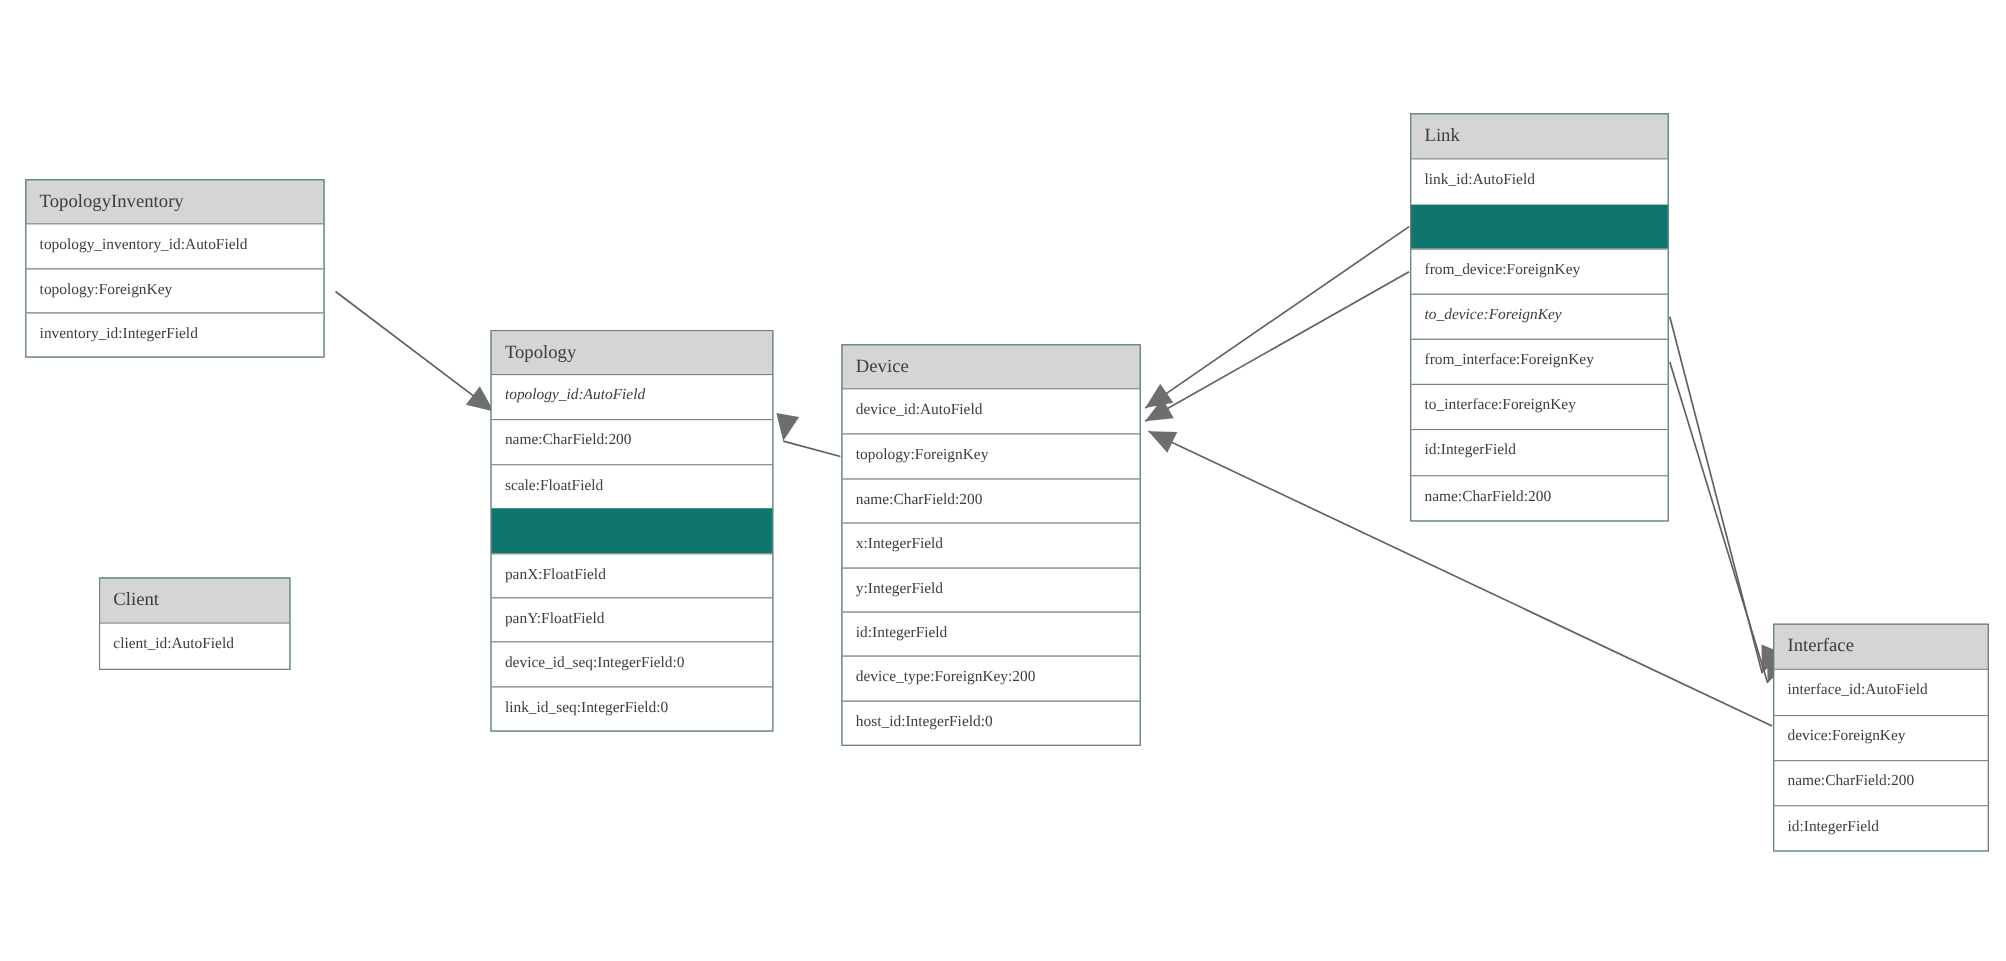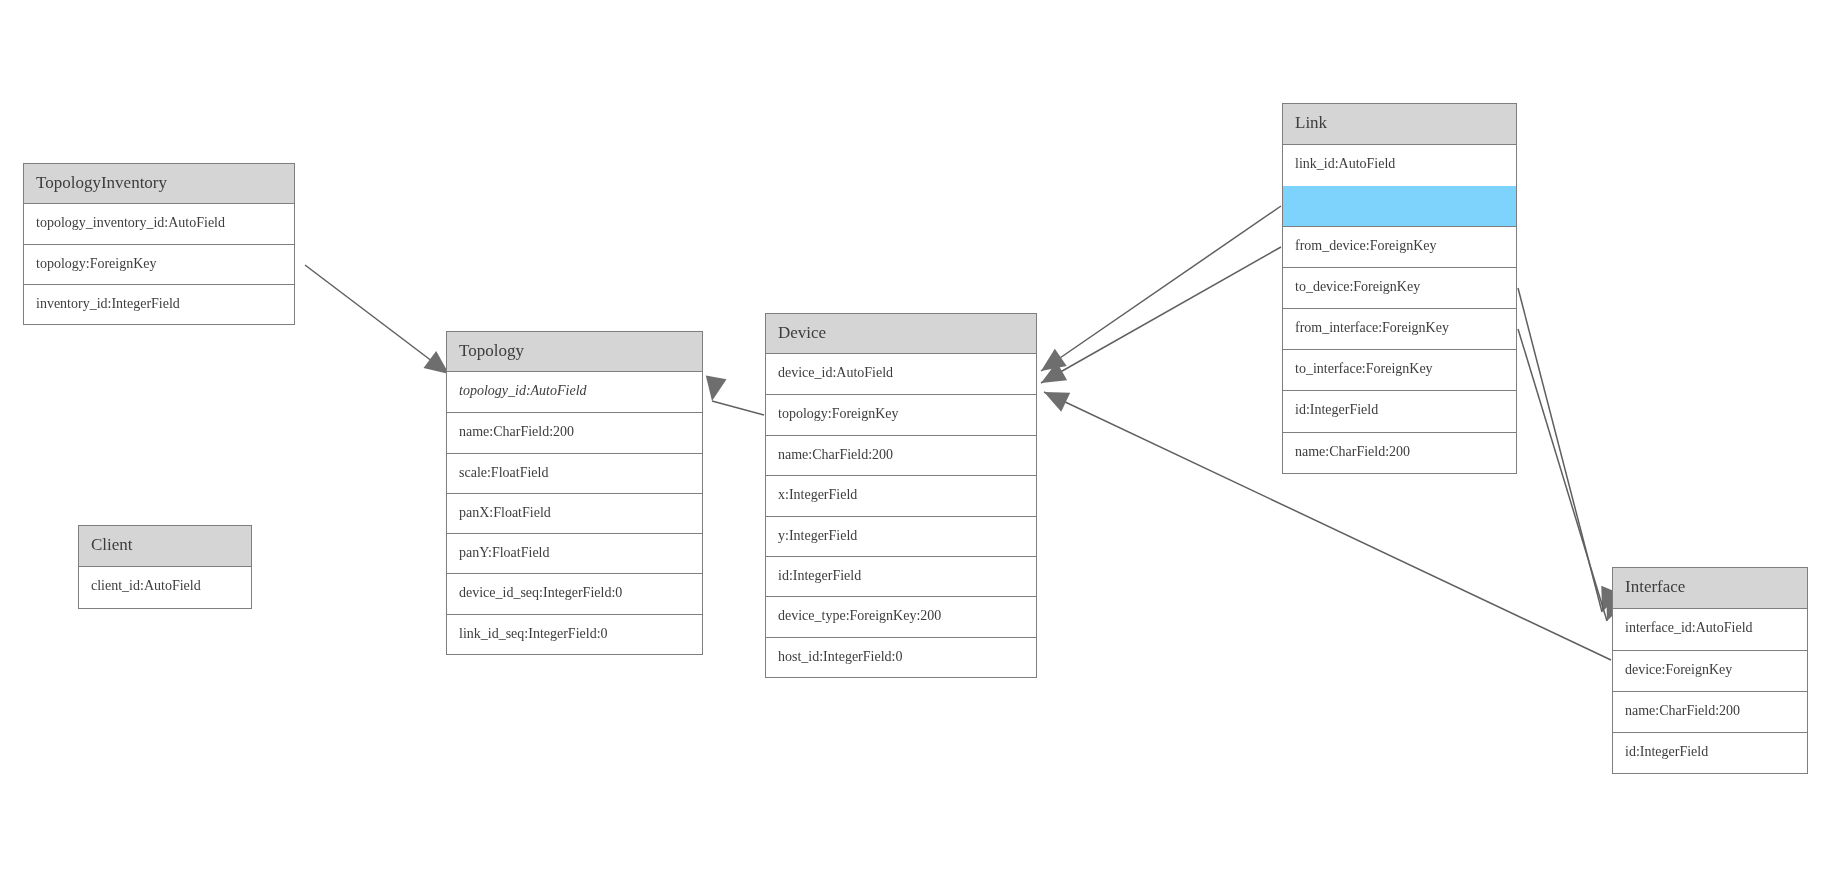--- a/index.html
+++ b/index.html
@@ -1,20 +1,20 @@
 <!DOCTYPE html>
 <html style="--header-fill: #d5d5d5; --border: #7e7e7e; --text: #3d3d3d;"><head>
 <meta charset="utf-8">
 <style>
   html,body{margin:0;padding:0;background:#ffffff;}
   body{width:1824px;height:874px;position:relative;overflow:hidden;
        font-family:"Liberation Serif","DejaVu Serif",serif;}
   #stage{position:absolute;left:0;top:0;width:1824px;height:874px;}
   #relation-svg{position:absolute;left:0;top:0;}
-  .entity{position:absolute;box-sizing:border-box;background:#7dd3fc;
+  .entity{position:absolute;box-sizing:border-box;background:#0f766e;
           border:1.6px solid var(--border,#7e7e7e);}
   .entity-header{box-sizing:border-box;background:var(--header-fill,#d5d5d5);
           border-bottom:1.6px solid var(--border,#7e7e7e);
           padding-left:12px;font-size:17px;color:var(--text,#3d3d3d);
           white-space:nowrap;overflow:hidden;}
   .entity-row{box-sizing:border-box;background:#ffffff;
           padding-left:12px;font-size:14px;color:var(--text,#3d3d3d);
           white-space:nowrap;overflow:hidden;}
   .entity-row + .entity-row{border-top:1.6px solid var(--border,#7e7e7e);}
 </style>
@@ -38,50 +38,50 @@
       <line x1="1518" y1="329" x2="1607" y2="621" stroke="#5f5f5f" stroke-width="1.5"></line>
       <polygon points="1607,621 1606.3,594.8 1625.7,602.7" fill="#6e6e6e"></polygon>
     </svg>
   <div id="entity-layer">
       <div class="entity" style="left: 23px; top: 163px; width: 272px;">
         <div class="entity-header" style="height: 40px; line-height: 37px;">TopologyInventory</div>
         <div class="entity-row" style="height: 40px; line-height: 37px;">topology_inventory_id:AutoField</div>
         <div class="entity-row" style="height: 40px; line-height: 37px;">topology:ForeignKey</div>
         <div class="entity-row" style="height: 40px; line-height: 37px;">inventory_id:IntegerField</div>
       </div>
-      <div class="entity" style="left: 446px; top: 331px; width: 257px;">
+      <div class="entity" style="left: 446px; top: 300px; width: 257px;">
         <div class="entity-header" style="height: 40px; line-height: 37px;">Topology</div>
         <div class="entity-row" style="height: 40.3px; line-height: 37.3px; font-style: italic;">topology_id:AutoField</div>
         <div class="entity-row" style="height: 40.3px; line-height: 37.3px;">name:CharField:200</div>
         <div class="entity-row" style="height: 40.3px; line-height: 37.3px;">scale:FloatField</div>
-        <div class="entity-row" style="height: 40.3px; line-height: 37.3px;">panX:FloatField</div>
+        <div class="entity-row" style="height: 40.3px; line-height: 37.3px; margin-top: 41px;">panX:FloatField</div>
         <div class="entity-row" style="height: 40.3px; line-height: 37.3px;">panY:FloatField</div>
         <div class="entity-row" style="height: 40.3px; line-height: 37.3px;">device_id_seq:IntegerField:0</div>
         <div class="entity-row" style="height: 40.3px; line-height: 37.3px;">link_id_seq:IntegerField:0</div>
       </div>
-      <div class="entity" style="left: 78px; top: 525px; width: 174px;">
+      <div class="entity" style="left: 90px; top: 525px; width: 174px;">
         <div class="entity-header" style="height: 41px; line-height: 38px;">Client</div>
         <div class="entity-row" style="height: 41px; line-height: 38px;">client_id:AutoField</div>
       </div>
       <div class="entity" style="left: 765px; top: 313px; width: 272px;">
         <div class="entity-header" style="height: 40px; line-height: 37px;">Device</div>
         <div class="entity-row" style="height: 40.4px; line-height: 37.4px;">device_id:AutoField</div>
         <div class="entity-row" style="height: 40.4px; line-height: 37.4px;">topology:ForeignKey</div>
         <div class="entity-row" style="height: 40.4px; line-height: 37.4px;">name:CharField:200</div>
         <div class="entity-row" style="height: 40.4px; line-height: 37.4px;">x:IntegerField</div>
         <div class="entity-row" style="height: 40.4px; line-height: 37.4px;">y:IntegerField</div>
         <div class="entity-row" style="height: 40.4px; line-height: 37.4px;">id:IntegerField</div>
         <div class="entity-row" style="height: 40.4px; line-height: 37.4px;">device_type:ForeignKey:200</div>
         <div class="entity-row" style="height: 40.4px; line-height: 37.4px;">host_id:IntegerField:0</div>
       </div>
       <div class="entity" style="left: 1282px; top: 103px; width: 235px;">
         <div class="entity-header" style="height: 41px; line-height: 38px;">Link</div>
         <div class="entity-row" style="height: 41.1px; line-height: 38.1px;">link_id:AutoField</div>
         <div class="entity-row" style="height: 41.1px; line-height: 38.1px; margin-top: 40px;">from_device:ForeignKey</div>
-        <div class="entity-row" style="height: 41.1px; line-height: 38.1px;">to_device:ForeignKey</div>
+        <div class="entity-row" style="height: 41.1px; line-height: 38.1px; font-style: italic;">to_device:ForeignKey</div>
         <div class="entity-row" style="height: 41.1px; line-height: 38.1px;">from_interface:ForeignKey</div>
         <div class="entity-row" style="height: 41.1px; line-height: 38.1px;">to_interface:ForeignKey</div>
         <div class="entity-row" style="height: 41.1px; line-height: 38.1px;">id:IntegerField</div>
         <div class="entity-row" style="height: 41.1px; line-height: 38.1px;">name:CharField:200</div>
       </div>
       <div class="entity" style="left: 1612px; top: 567px; width: 196px;">
         <div class="entity-header" style="height: 41px; line-height: 38px;">Interface</div>
         <div class="entity-row" style="height: 41px; line-height: 38px;">interface_id:AutoField</div>
         <div class="entity-row" style="height: 41px; line-height: 38px;">device:ForeignKey</div>
         <div class="entity-row" style="height: 41px; line-height: 38px;">name:CharField:200</div>

